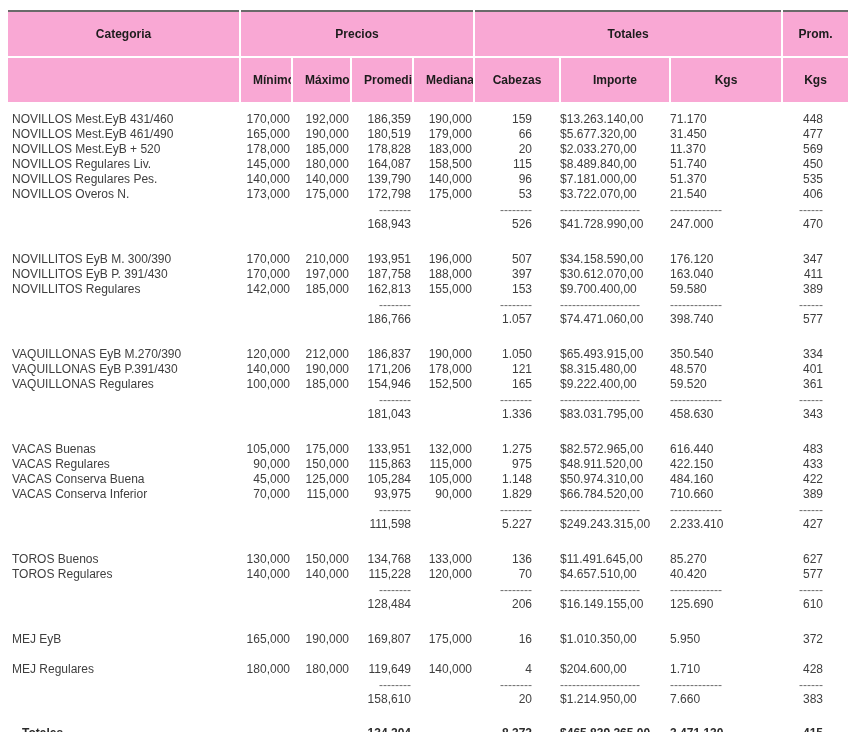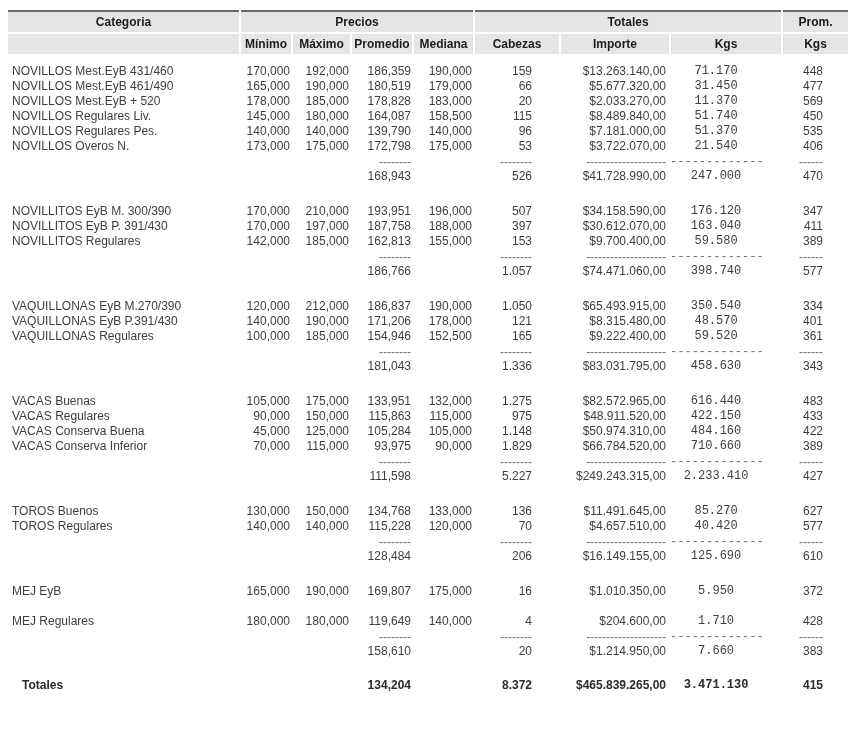--- a/index.html
+++ b/index.html
@@ -6,35 +6,35 @@
   body{
     width:856px;height:732px;background:#ffffff;overflow:hidden;
     font-family:"Liberation Sans",sans-serif;
   }
   .report{margin:10px 0 0 8px;}
   table{
     border-collapse:collapse;table-layout:fixed;width:840px;
     font-family:"Liberation Sans",sans-serif;font-size:12px;color:#3e3e3e;
   }
   thead th{
-    background:#e5e5e5;height:20px;padding:0;
+    background:#f9a8d4;height:20px;padding:12px;
     font-size:12px;font-weight:bold;color:#1c1c1c;text-align:center;
     border-right:2px solid #ffffff;white-space:nowrap;overflow:hidden;
   }
   thead th:last-child{border-right:none;}
   thead tr.h1 th{border-top:2px solid #6a6a6a;border-bottom:2px solid #ffffff;}
   tbody td{
     height:15px;padding:0;white-space:nowrap;overflow:hidden;
     font-size:12px;line-height:15px;
   }
   .c-cat{text-align:left;padding-left:4px;}
   .c-min,.c-max,.c-pro,.c-med{text-align:right;padding-right:2px;}
   .c-cab{text-align:right;padding-right:28px;}
-  .c-imp{text-align:right;padding-right:4px;}
-  .c-kgs{text-align:center;padding-right:20px;font-family:Liberation Mono, monospace;}
+  .c-imp{padding-right:4px;}
+  .c-kgs{text-align:left;padding-right:20px;}
   .c-prm{text-align:right;padding-right:25px;}
   .dash-row td{color:#6e6e6e;line-height:12px;height:15px;}
   .total-row td{font-weight:bold;color:#2b2b2b;}
   .total-row .c-cat{padding-left:14px;}
   .spacer td{padding:0;}
 </style>
 </head>
 <body>
 
 <div class="report">

